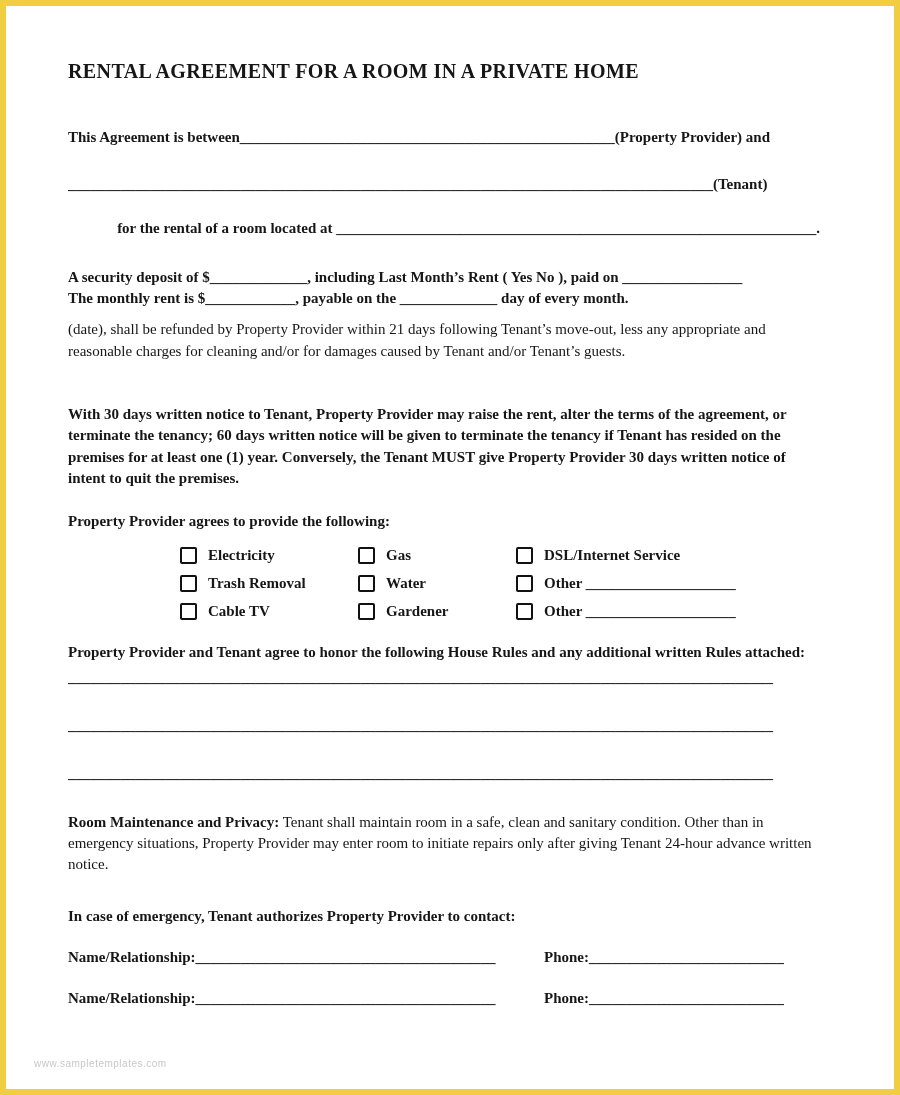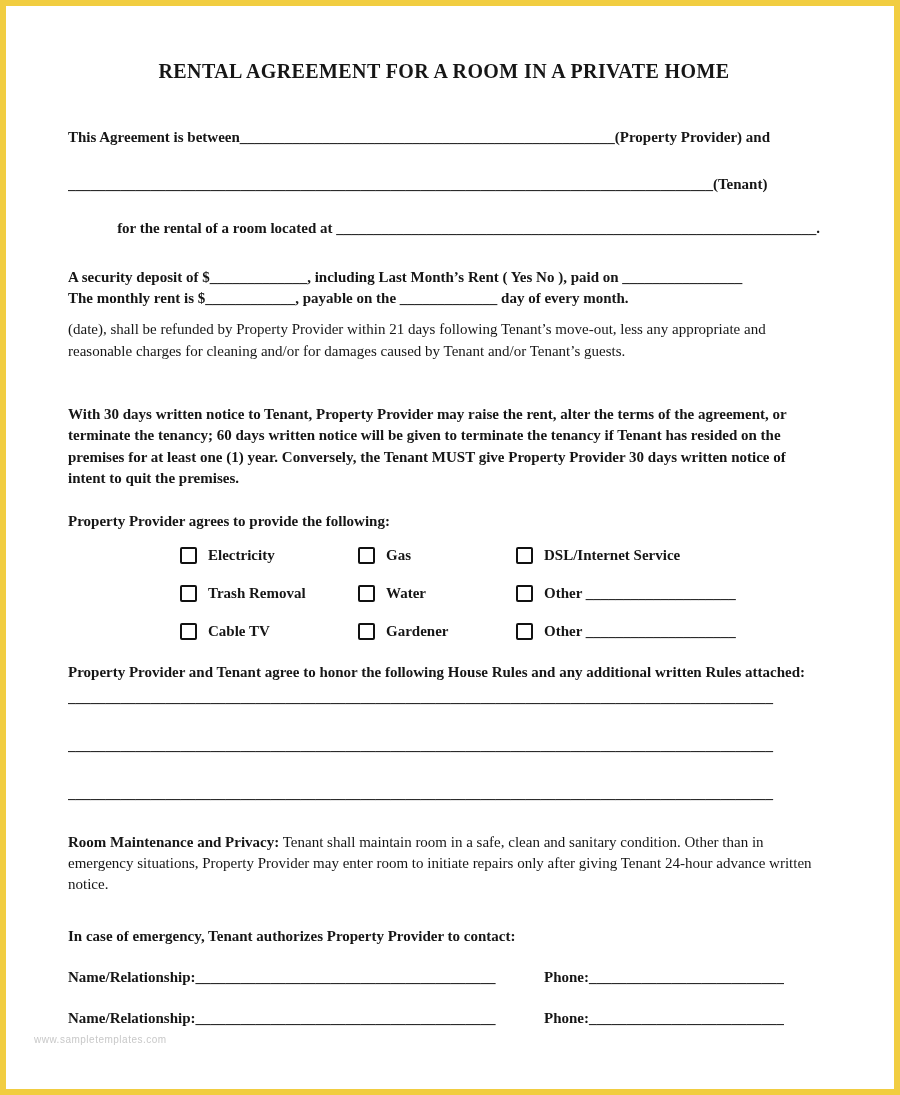--- a/index.html
+++ b/index.html
@@ -8,40 +8,39 @@
     width:900px;height:1095px;
     box-sizing:border-box;
     background:#ffffff;
     border:6px solid #f1cd41;
     font-family:"Liberation Serif","DejaVu Serif",serif;
     color:#161616;
     padding:28px 74px 0 62px;
     overflow:hidden;
   }
   .title{
-    text-align:center;
     font-size:20px;
     font-weight:700;
     letter-spacing:.4px;
     margin:26px 0 44px 0;
   }
   p{margin:0;font-size:15px;line-height:1.42;}
   .b{font-weight:700;}
   .mb10{margin-bottom:10px;}
   .mb14{margin-bottom:28px;text-align:right;}
   .mb18{margin-bottom:4px;}
   .mb22{margin-bottom:22px;}
   .mb24{margin-bottom:42px;}
   .mb26{margin-bottom:26px;}
   .mb30{margin-bottom:30px;}
   .blankline{white-space:nowrap;overflow:hidden;}
   .cbgrid{
     display:grid;
     grid-template-columns:178px 158px auto;
-    row-gap:21px;
+    row-gap:11px;
     margin:14px 0 22px 112px;
   }
   .cbitem{display:flex;align-items:center;font-size:15px;font-weight:700;}
   .cb{
     width:13px;height:13px;
     border:2px solid #111111;
     border-radius:2px;
     margin-right:11px;
     flex:none;
     background:#ffffff;
@@ -50,21 +49,21 @@
     font-weight:700;
     margin-bottom:27px;
     white-space:nowrap;
     overflow:hidden;
   }
   .contact-row{display:flex;font-size:15px;margin-bottom:24px;gap:6px;}
   .contact-left{width:470px;white-space:nowrap;overflow:hidden;}
   .contact-right{white-space:nowrap;overflow:hidden;}
   .watermark{
     position:absolute;
-    left:28px;bottom:44px;
+    left:28px;bottom:20px;
     font-family:"Liberation Sans","DejaVu Sans",sans-serif;
     font-size:10px;
     color:#c8c8c8;
     letter-spacing:.5px;
   }
 </style>
 </head>
 <body>
 
 <div class="page" style="border-color: rgb(241, 205, 65);">

